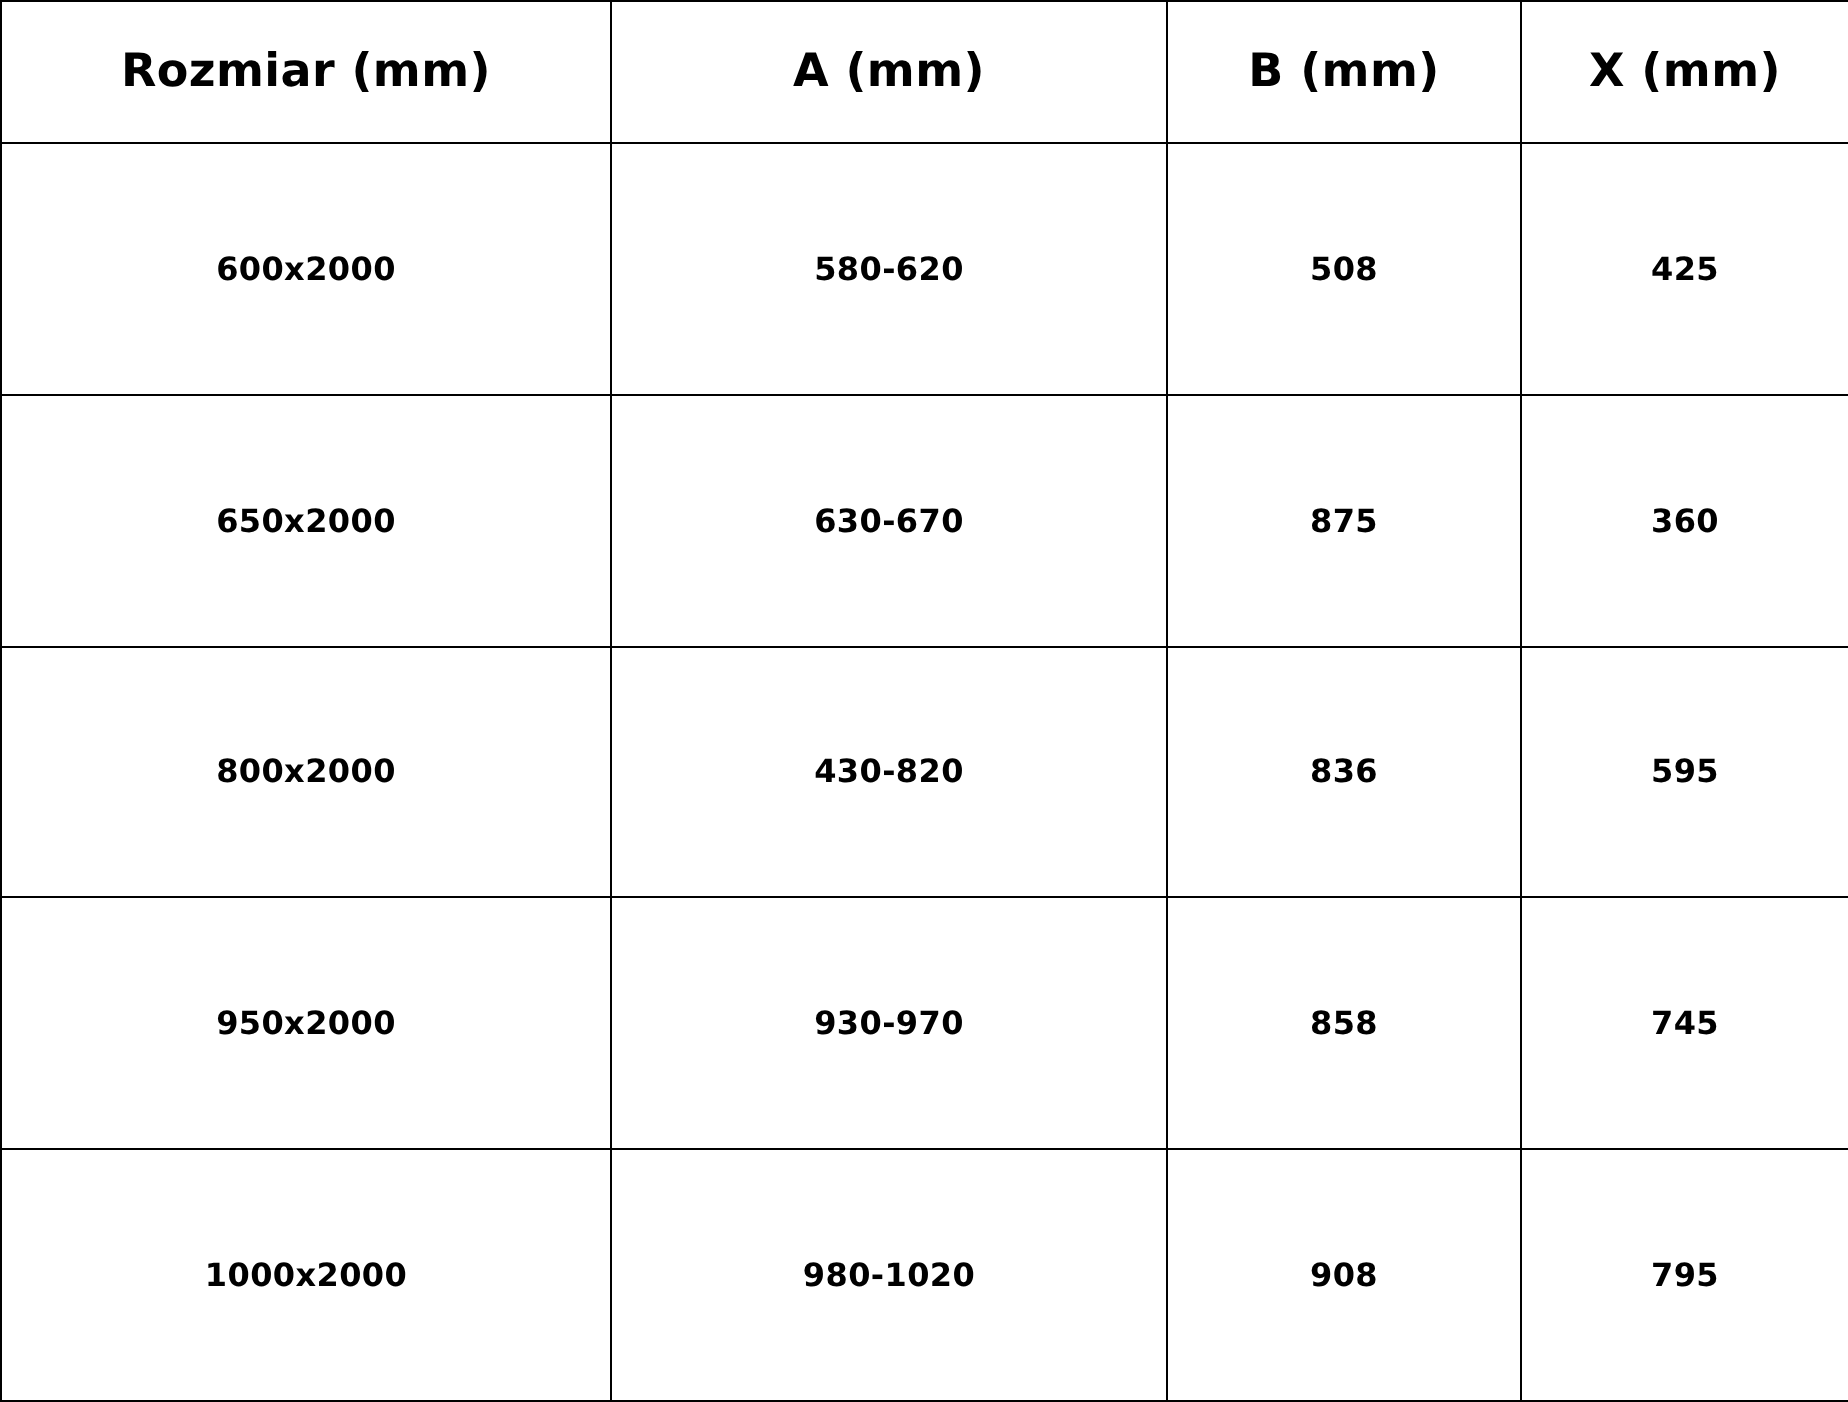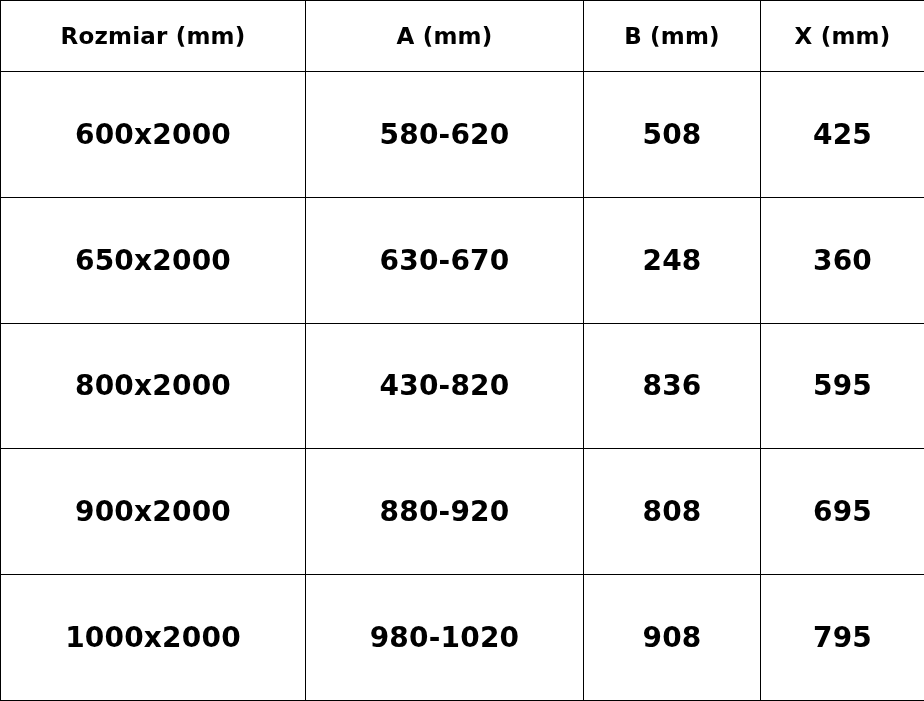--- a/index.html
+++ b/index.html
@@ -37,21 +37,21 @@
     vertical-align: middle;
     font-weight: bold;
     padding: 0;
   }
   table.size-table thead th {
     font-size: 23px;
     height: 70px;
     letter-spacing: 0.2px;
   }
   table.size-table tbody td {
-    font-size: 28px;
+    font-size: 16px;
     height: 70px;
     letter-spacing: 0.2px;
   }
   
   table.size-table tr:first-child th {
     border-top: 1px solid #000000;
   }
   table.size-table tr td:first-child,
   table.size-table tr th:first-child {
     border-left: 1px solid #000000;
@@ -86,34 +86,34 @@
     <tbody>
       <tr>
         <td>600x2000</td>
         <td>580-620</td>
         <td>508</td>
         <td>425</td>
       </tr>
       <tr>
         <td>650x2000</td>
         <td>630-670</td>
-        <td>248</td>
+        <td>875</td>
         <td>360</td>
       </tr>
       <tr>
         <td>800x2000</td>
         <td>430-820</td>
         <td>836</td>
         <td>595</td>
       </tr>
       <tr>
-        <td>900x2000</td>
-        <td>880-920</td>
-        <td>808</td>
-        <td>695</td>
+        <td>950x2000</td>
+        <td>930-970</td>
+        <td>858</td>
+        <td>745</td>
       </tr>
       <tr>
         <td>1000x2000</td>
         <td>980-1020</td>
         <td>908</td>
         <td>795</td>
       </tr>
     </tbody>
   </table>
 </div>

